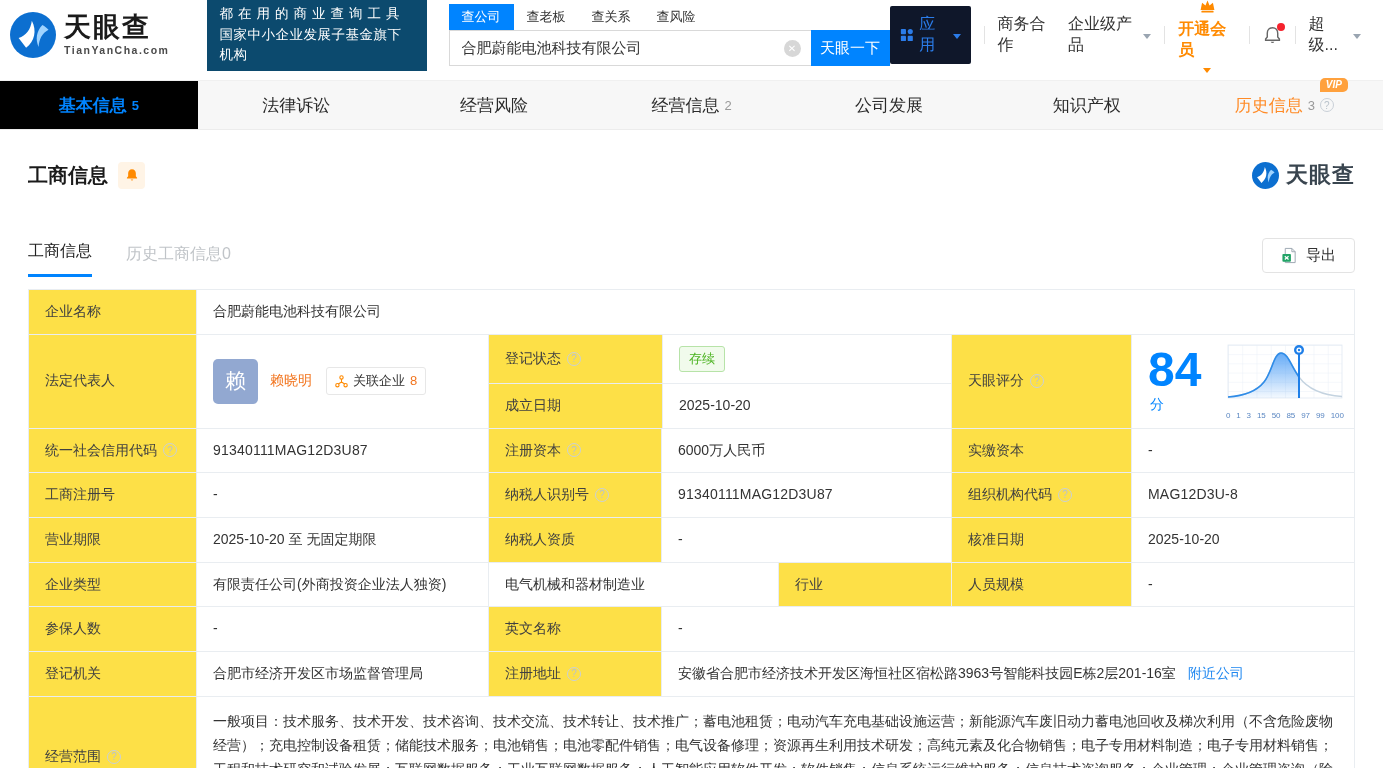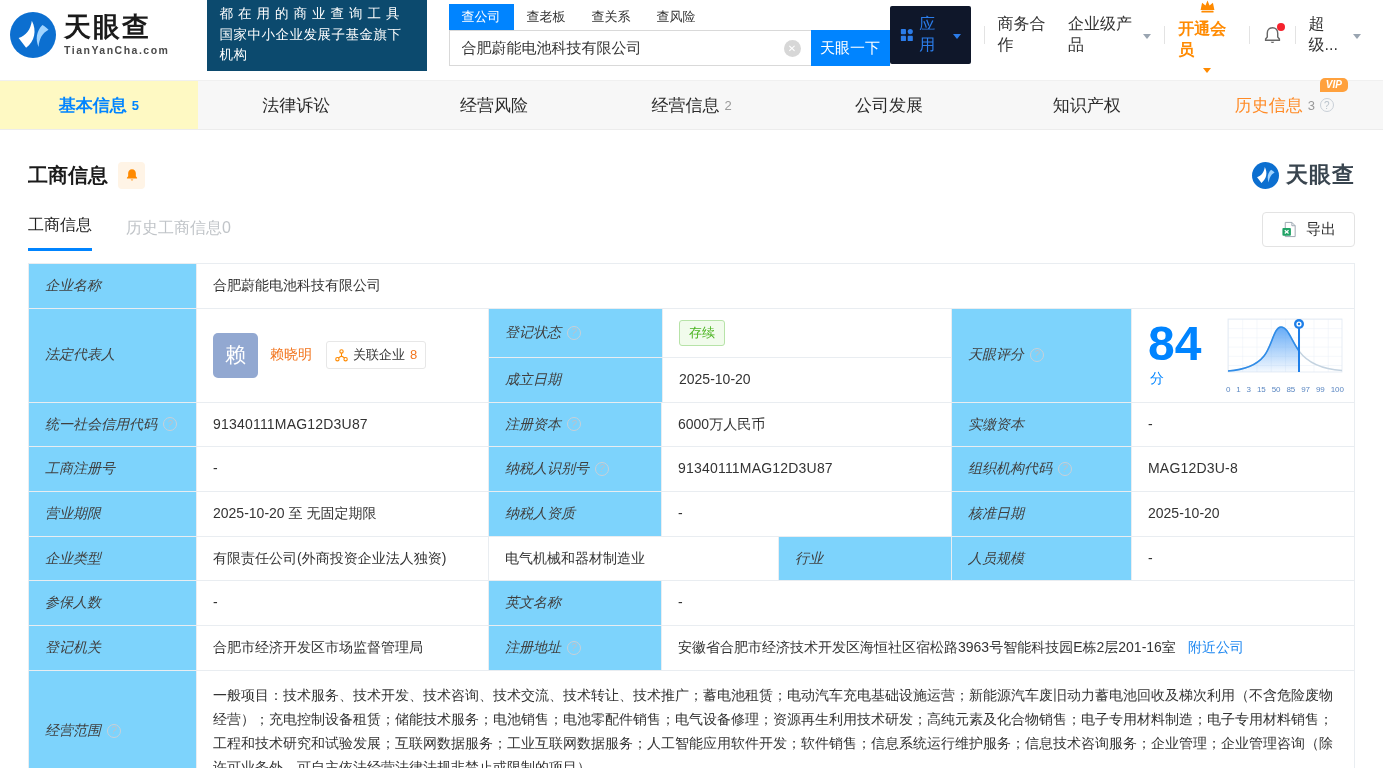--- a/index.html
+++ b/index.html
@@ -39,21 +39,21 @@
   .nav-divider { width:1px; height:18px; background:#e3e3e3; }
   .nav-item { display:flex; align-items:center; gap:5px; cursor:pointer; }
   .vip-link { color:#ff8a00; font-weight:bold;flex-direction:column; }
   .bell-wrap { position:relative; cursor:pointer; display:flex; }
   .red-dot { position:absolute; top:-3px; right:-3px; width:8px; height:8px; border-radius:50%; background:#f5222d; }
   .user-item { color:#333; }
 
   
   .main-tabs { display:flex; height:50px; background:#f7f7f7; border-top:1px solid #f0f0f0; border-bottom:1px solid #ececec; margin-top:10px; }
   .main-tab { flex:1; display:flex; align-items:center; justify-content:center; font-size:17px; color:#2b2b2b; cursor:pointer; }
-  .main-tab.active { background:#fef9c3; color:#0084ff; font-weight:bold; }
+  .main-tab.active { background:#000000; color:#0084ff; font-weight:bold; }
   .tab-inner { position:relative; display:flex; align-items:center; gap:5px; }
   .tab-count { font-size:13px; color:#999; margin-top:1px; }
   .main-tab.active .tab-count { color:#0084ff; }
   .main-tab.history { color:#ff8b27; }
   .vip-badge { position:absolute; top:-16px; right:-14px; background:#ffa13d; color:#fff; font-size:10px; font-weight:bold;
      font-style:italic; padding:1.5px 6px; border-radius:5px 5px 5px 0; }
   .help { width:14px; height:14px; border:1px solid #c9d0d7; border-radius:50%; color:#b9c2cb; font-size:10px;
      display:inline-flex; align-items:center; justify-content:center; flex:none; }
   .help::after { content:"?"; }
 
@@ -64,29 +64,29 @@
   .bell-btn { margin-left:10px; width:27px; height:27px; background:#fff4e6; border-radius:4px;
      display:flex; align-items:center; justify-content:center; cursor:pointer; }
   .watermark { margin-left:auto; display:flex; align-items:center; gap:7px; }
   .watermark .wm-text { font-size:22px; font-weight:bold; color:#39454f; letter-spacing:1px; }
 
   .subtab-row { display:flex; align-items:flex-end; margin-top:22px; }
   .subtab { font-size:16px; padding-bottom:12px; margin-right:34px; cursor:pointer; color:#c0c4c8; }
   .subtab.active { color:#222; border-bottom:3px solid #0084ff; }
   .export-btn { margin-left:auto; margin-bottom:4px; display:flex; align-items:center; gap:8px;
      border:1px solid #e3e3e3; border-radius:4px; background:#fff; padding:7px 18px; font-size:15px; color:#333; cursor:pointer;
-     font-family:"Liberation Sans","DejaVu Sans",sans-serif; }
+     font-family:"Liberation Sans","DejaVu Sans",sans-serif;margin-top:26px; }
 
   
   .biz-table { border:1px solid #e9edf1; margin-top:12px; font-size:14px; }
   .trow { display:flex; border-top:1px solid #e9edf1; }
   .trow:first-child { border-top:none; }
   .cell { padding:11px 16px; display:flex; align-items:center; gap:6px; border-left:1px solid #e9edf1; line-height:1.55; }
   .cell:first-child { border-left:none; }
-  .cell.label { background:#7dd3fc; color:#404040;font-style:italic; }
+  .cell.label { background:#fde047; color:#404040; }
   .w-l1 { width:167px; flex:none; }
   .w-v1 { width:292px; flex:none; }
   .w-l2 { width:173px; flex:none; }
   .w-v2 { width:290px; flex:none; }
   .w-l3 { width:180px; flex:none; }
   .flex1 { flex:1; }
   .h43 { min-height:43px; }
 
   .nested { width:463px; flex:none; display:flex; flex-direction:column; border-left:1px solid #e9edf1; }
   .nrow { flex:1; display:flex; }

